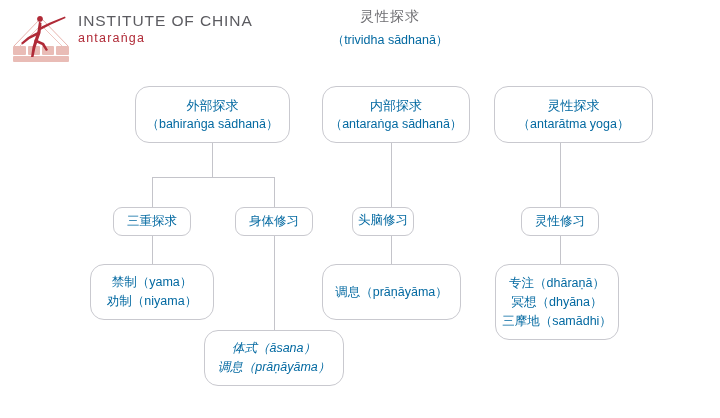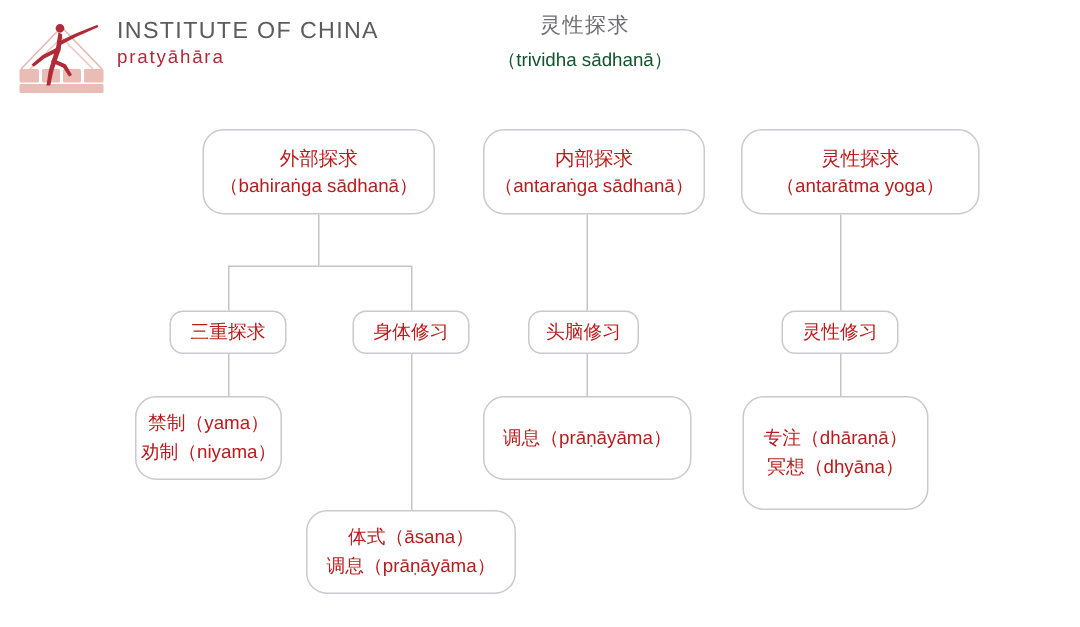--- a/index.html
+++ b/index.html
@@ -23,35 +23,35 @@
     white-space:nowrap;font-weight:400;
   }
   .logo-cn{
     font-size:12.5px;letter-spacing:1.2px;color:#b02a37;line-height:16px;
     white-space:nowrap;margin-top:1px;
   }
 
   
   .title-block{position:absolute;left:300px;top:6px;width:180px;text-align:center;}
   .title-cn{font-size:14px;color:#6f6f73;line-height:20px;letter-spacing:1px;}
-  .title-en{font-size:12.5px;color:#14532d;line-height:20px;margin-top:4px;}
+  .title-en{font-size:12.5px;color:#0369a1;line-height:20px;margin-top:4px;}
 
   
   .box{
     position:absolute;
     border:1px solid #c9c9cf;
     border-radius:14px;
     background:#ffffff;
     box-sizing:border-box;
     display:flex;flex-direction:column;
     align-items:center;justify-content:center;
     z-index:3;
   }
   .box .ln{
-    font-size:12.5px;line-height:19px;color:#b91c1c;white-space:nowrap;
+    font-size:12.5px;line-height:19px;color:#0369a1;white-space:nowrap;
     text-align:center;
   }
   .box .ln.cn{font-size:13px;}
   .box.pill{border-radius:9px;}
   .box.pill .ln{font-size:12.5px;}
 
   
   .ln-v,.ln-h{position:absolute;background:#c4c4ca;z-index:1;}
   .ln-v{width:1px;}
   .ln-h{height:1px;}
@@ -79,21 +79,21 @@
           <path d="M30 8c1.6 0 2.9 1.3 2.9 2.9S31.6 13.8 30 13.8 27.1 12.5 27.1 10.9 28.4 8 30 8z"></path>
           <path d="M29 13.5 L27.5 23 L25 31 L22.5 39 L21 49 L23.5 49 L25.5 39.5 L28 32 L30.5 25 L31.5 15 Z"></path>
           <path d="M28.5 20 L40 14.5 L55 8.5 L55.6 10 L41 16.5 L29.5 22.5 Z"></path>
           <path d="M27.5 24 L18 29 L11 35 L12.5 36.5 L19.5 31 L28.5 26.5 Z"></path>
           <path d="M25 31 L34 35 L38 42 L36 43 L32 37 L24 33.5 Z"></path>
         </g>
       </svg>
     </div>
     <div class="logo-text">
       <div class="logo-en2">INSTITUTE OF CHINA</div>
-      <div class="logo-cn">pratyāhāra</div>
+      <div class="logo-cn">antaraṅga</div>
     </div>
   </div>
 
   <div class="title-block">
     <div class="title-cn">灵性探求</div>
     <div class="title-en">（trividha sādhanā）</div>
   </div>
 
   <div class="ln-v" style="left:212px;top:143px;height:34px;"></div>
   <div class="ln-h" style="left:152px;top:177px;width:122px;"></div>
@@ -126,40 +126,41 @@
   </div>
 
   <div class="box pill" style="left:113px;top:207px;width:78px;height:29px;">
     <div class="ln cn">三重探求</div>
   </div>
 
   <div class="box pill" style="left:235px;top:207px;width:78px;height:29px;">
     <div class="ln cn">身体修习</div>
   </div>
 
-  <div class="box pill" style="left:352px;top:207px;width:74px;height:29px;">
+  <div class="box pill" style="left:352px;top:207px;width:62px;height:29px;font-family:Liberation Mono, monospace;">
     <div class="ln cn">头脑修习</div>
   </div>
 
   <div class="box pill" style="left:521px;top:207px;width:78px;height:29px;">
     <div class="ln cn">灵性修习</div>
   </div>
 
-  <div class="box" style="left:90px;top:264px;width:98px;height:56px;">
+  <div class="box" style="left:90px;top:264px;width:124px;height:56px;">
     <div class="ln">禁制（yama）</div>
     <div class="ln">劝制（niyama）</div>
   </div>
 
-  <div class="box" style="left:204px;top:340px;width:140px;height:56px;">
+  <div class="box" style="left:204px;top:330px;width:140px;height:56px;font-style:italic;">
     <div class="ln">体式（āsana）</div>
     <div class="ln">调息（prāṇāyāma）</div>
   </div>
 
   <div class="box" style="left:322px;top:264px;width:139px;height:56px;">
     <div class="ln">调息（prāṇāyāma）</div>
   </div>
 
   <div class="box" style="left:495px;top:264px;width:124px;height:76px;">
     <div class="ln">专注（dhāraṇā）</div>
     <div class="ln">冥想（dhyāna）</div>
+    <div class="ln">三摩地（samādhi）</div>
   </div>
 
 </div>
 
 </body></html>

